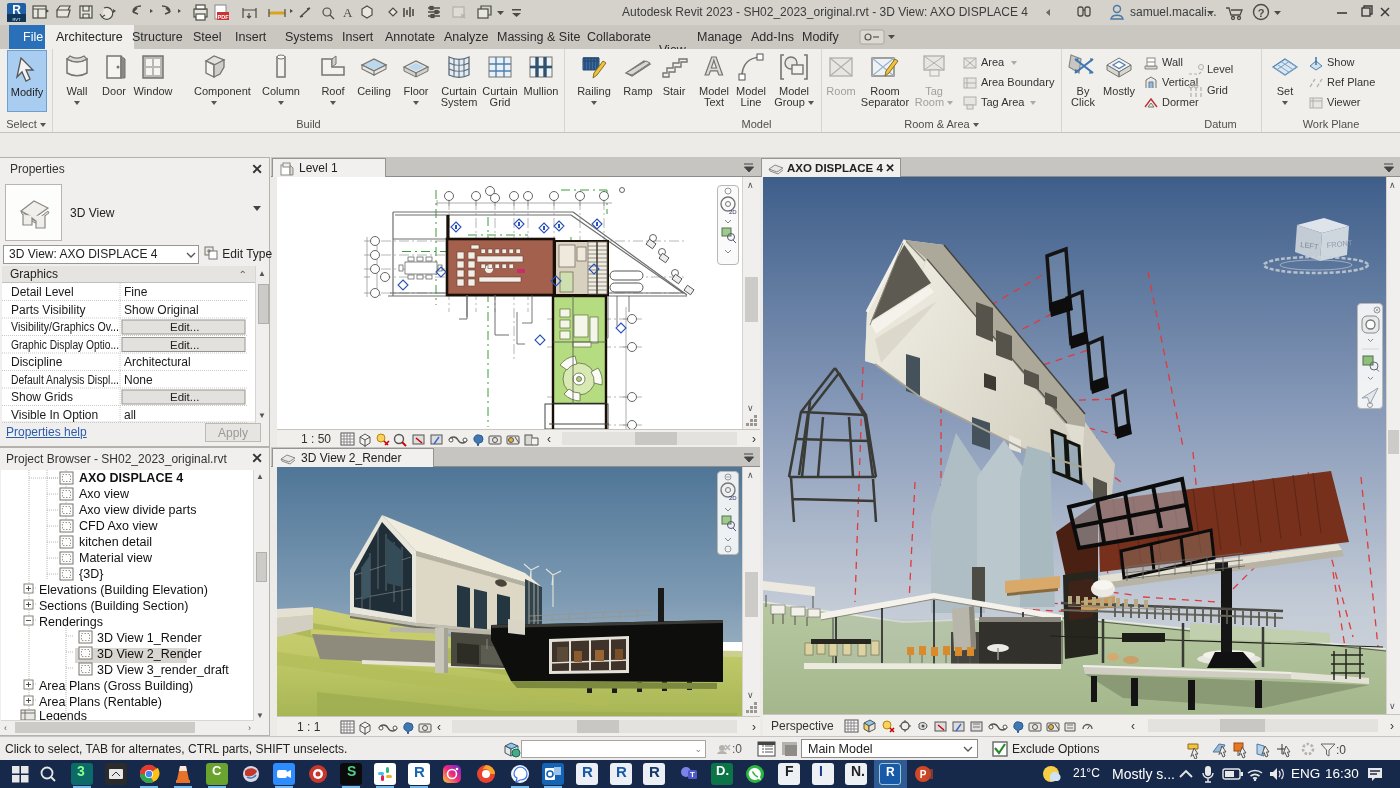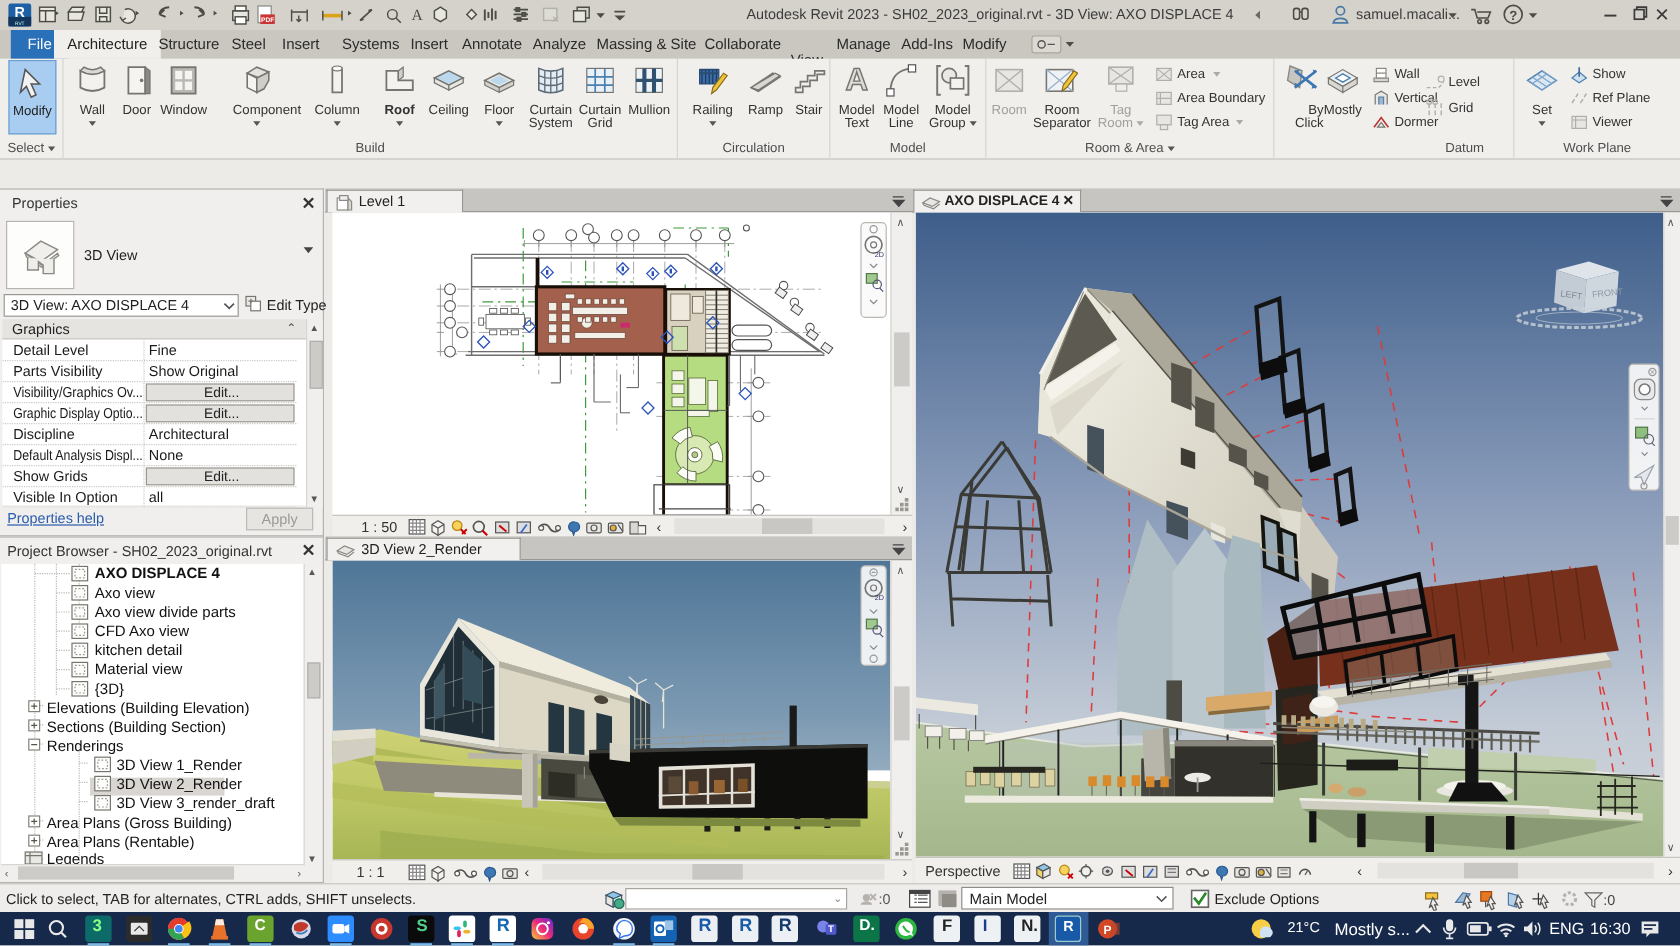--- a/index.html
+++ b/index.html
@@ -146,23 +146,20 @@
       <path d="M18 8h6" stroke="#555" stroke-width="1.2"></path>
   <path d="M33 6h7l-3.5 4z" fill="#4c4c44"></path>
  </svg>
 </div>
 <div id="ribbon" class="abs">
  <div class="rsec" style="left:0;width:53px;">
       <div class="rlabel">Select <span class="dn"></span></div>
     </div>
  <div class="rsec" style="left:53px;width:512px;">
       <div class="rlabel">Build</div>
-    </div>
- <div class="rsec" style="left:565px;width:127px;">
-      <div class="rlabel">Circulation</div>
     </div>
  <div class="rsec" style="left:692px;width:130px;">
       <div class="rlabel">Model</div>
     </div>
  <div class="rsec" style="left:822px;width:240px;">
       <div class="rlabel">Room &amp; Area <span class="dn"></span></div>
     </div>
  <div class="rsec" style="left:1180px;width:82px;">
       <div class="rlabel">Datum</div>
     </div>
@@ -195,21 +192,21 @@
       </svg><div>Window</div></div>
  <div class="rbtn" style="left:194px;width:40px;"><svg class="ic" width="32" height="32">
         <path d="M8 10l8-5 10 4-8 5z" fill="#e3e2dd" stroke="#76756f" stroke-width="1.3"></path>
         <path d="M8 10l8 4v12l-8-4z" fill="#f5f4f1" stroke="#76756f" stroke-width="1.3"></path>
         <path d="M16 14l10-5v7l-4 7-6 3z" fill="#cfcec9" stroke="#76756f" stroke-width="1.3"></path>
       </svg><div>Component</div><div><span class="dn"></span></div></div>
  <div class="rbtn" style="left:261px;width:40px;"><svg class="ic" width="32" height="32">
         <path d="M12 6h8v20h-8z" fill="#f3f2ef" stroke="#76756f" stroke-width="1.5"></path>
         <ellipse cx="16" cy="6" rx="4" ry="2" fill="#fafaf8" stroke="#76756f"></ellipse>
       </svg><div>Column</div><div><span class="dn"></span></div></div>
- <div class="rbtn" style="left:313px;width:40px;font-weight:bold;"><svg class="ic" width="32" height="32">
+ <div class="rbtn" style="left:313px;width:40px;"><svg class="ic" width="32" height="32">
         <path d="M5 8h10v8h12v8H5z" fill="#f3f2ef" stroke="#76756f" stroke-width="1.5"></path>
         <path d="M15 8l4-3v8l-4 3z" fill="#d0cfca" stroke="#76756f" stroke-width="1"></path>
       </svg><div>Roof</div><div><span class="dn"></span></div></div>
  <div class="rbtn" style="left:354px;width:40px;"><svg class="ic" width="32" height="32">
         <path d="M4 14l12-6 12 6-12 6z" fill="#bcd8ec" stroke="#76756f" stroke-width="1.3"></path>
         <path d="M4 14l12 6v4l-12-6zM28 14l-12 6v4l12-6z" fill="#e8e7e3" stroke="#76756f" stroke-width="1.1"></path>
       </svg><div>Ceiling</div></div>
  <div class="rbtn" style="left:396px;width:40px;"><svg class="ic" width="32" height="32">
         <path d="M4 16l12-6 12 6-12 6z" fill="#e8e7e3" stroke="#76756f" stroke-width="1.3"></path>
         <path d="M8 16l8-4 8 4-8 4z" fill="#bcd8ec"></path>
@@ -277,21 +274,21 @@
       </svg>Area <span class="dn dng" style="margin-left:4px"></span></div>
  <div class="srow gray" style="left:962px;top:23px;"><svg class="si" viewBox="0 0 16 16">
         <rect x="2" y="3" width="12" height="10" fill="#e7e6e2" stroke="#b0afaa"></rect>
         <path d="M5 3v10M2 8h12" stroke="#b0afaa"></path>
       </svg>Area  Boundary</div>
  <div class="srow gray" style="left:962px;top:43px;"><svg class="si" viewBox="0 0 16 16">
         <rect x="2" y="2" width="12" height="8" fill="#e7e6e2" stroke="#b0afaa"></rect>
         <rect x="5" y="10" width="6" height="4" fill="#e7e6e2" stroke="#b0afaa"></rect>
       </svg>Tag Area <span class="dn dng" style="margin-left:3px"></span></div>
 
- <div class="rbtn" style="left:1063px;width:40px;text-align:right;"><svg class="ic" width="32" height="32">
+ <div class="rbtn" style="left:1063px;width:40px;"><svg class="ic" width="32" height="32">
         <path d="M4 4l10 4-2 14-10-6z" fill="#c7c6c1" stroke="#8a8984" stroke-width="1.2"></path>
         <path d="M26 8l-18 14M8 8l18 14" stroke="#3f77b3" stroke-width="2.2"></path>
         <path d="M26 8l-3-1 1 4zM8 8l4-1-2 4zM8 22l0-4 4 2zM26 22l-4 1 1-4z" fill="#3f77b3"></path>
       </svg><div>By</div><div>Click</div></div>
  <div class="rbtn" style="left:1100px;width:38px;"><svg class="ic" width="32" height="32">
         <path d="M4 14l12-7 12 7-12 7z" fill="#eef2f6" stroke="#76756f"></path>
         <path d="M10 14l6-3.5 6 3.5-6 3.5z" fill="#fff" stroke="#4d7fae" stroke-width="1.2"></path>
         <path d="M4 14v5l12 7v-5zM28 14v5l-12 7v-5z" fill="#d8d7d2" stroke="#76756f"></path>
       </svg><div>Mostly</div></div>
  <div class="srow" style="left:1143px;top:3px;"><svg class="si" viewBox="0 0 16 16">
@@ -1194,21 +1191,21 @@
         <path d="M244.5 10l2-3" stroke="#555"></path>
   </g>
  </svg>
  <span style="position:absolute;left:368px;top:4px;color:#333;">‹</span>
  <div style="position:absolute;left:385px;top:4px;width:230px;height:13px;background:#e4e2df;">
       <div style="position:absolute;left:72px;top:0;width:45px;height:13px;background:#c9c7c3;"></div>
     </div>
  <span style="position:absolute;right:6px;top:4px;color:#333;">›</span>
 </div>
 <div id="statusbar" class="abs">
- <span style="position:absolute;left:5px;top:5px;">Click to select, TAB for alternates, CTRL adds, SHIFT unselects.</span>
+ <span style="position:absolute;left:5px;top:5px;">Click to select, TAB for alternates, CTRL parts, SHIFT unselects.</span>
  <svg class="abs" style="left:502px;top:3px" width="20" height="18">
       <path d="M3 6l6-3 7 3-6 3z" fill="#8ec6e8" stroke="#456"></path>
       <path d="M3 6v7l6 3V9z" fill="#e8e6e2" stroke="#456"></path>
       <path d="M16 6v7l-7 3V9z" fill="#cfe" stroke="#456"></path>
       <circle cx="14" cy="13" r="4" fill="#4a8" stroke="#265"></circle>
     </svg>
  <div style="position:absolute;left:521px;top:3px;width:185px;height:18px;background:#fff;border:1px solid #a8a5a0;">
       <span style="position:absolute;right:3px;top:3px;font-size:9px;color:#888;">⌄</span>
     </div>
  <svg class="abs" style="left:712px;top:4px" width="22" height="18">

